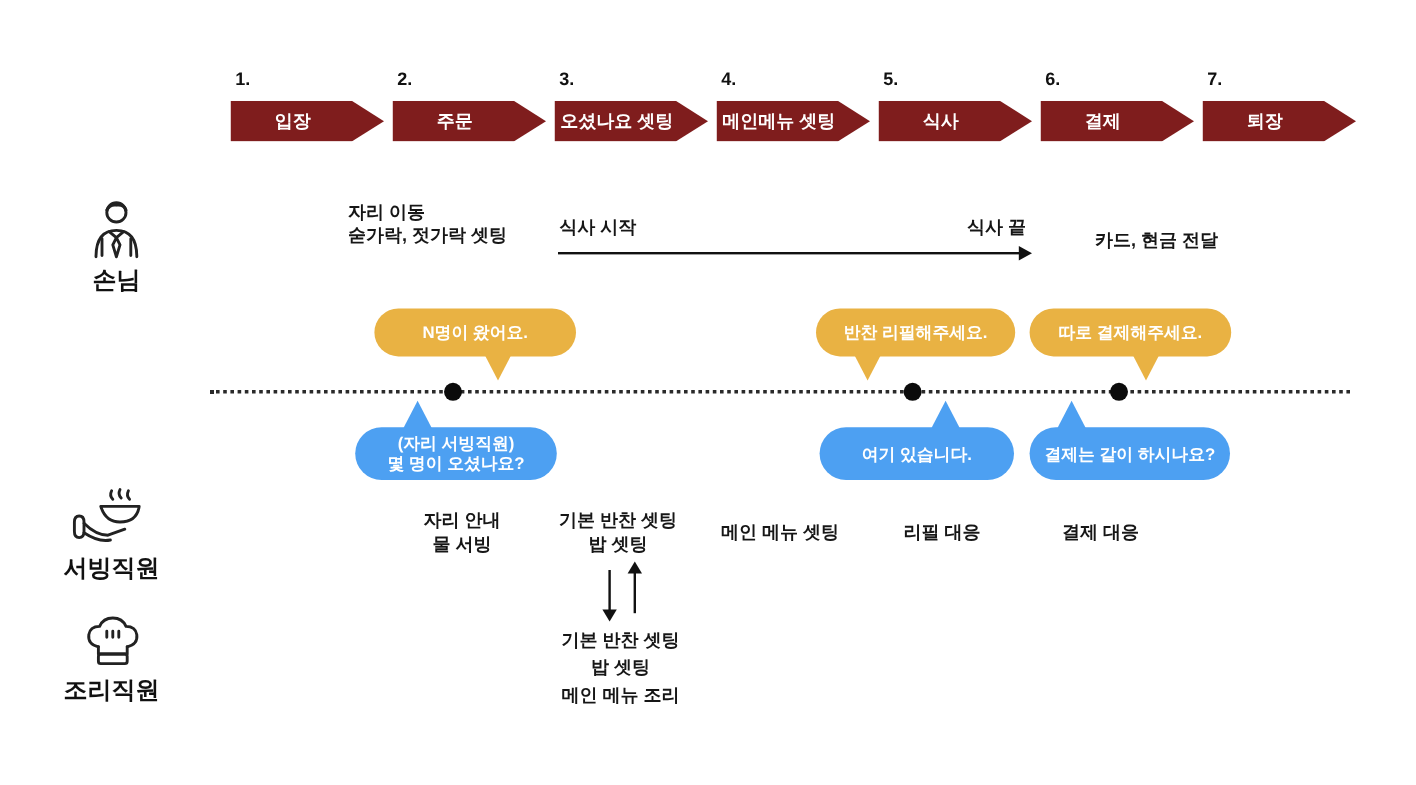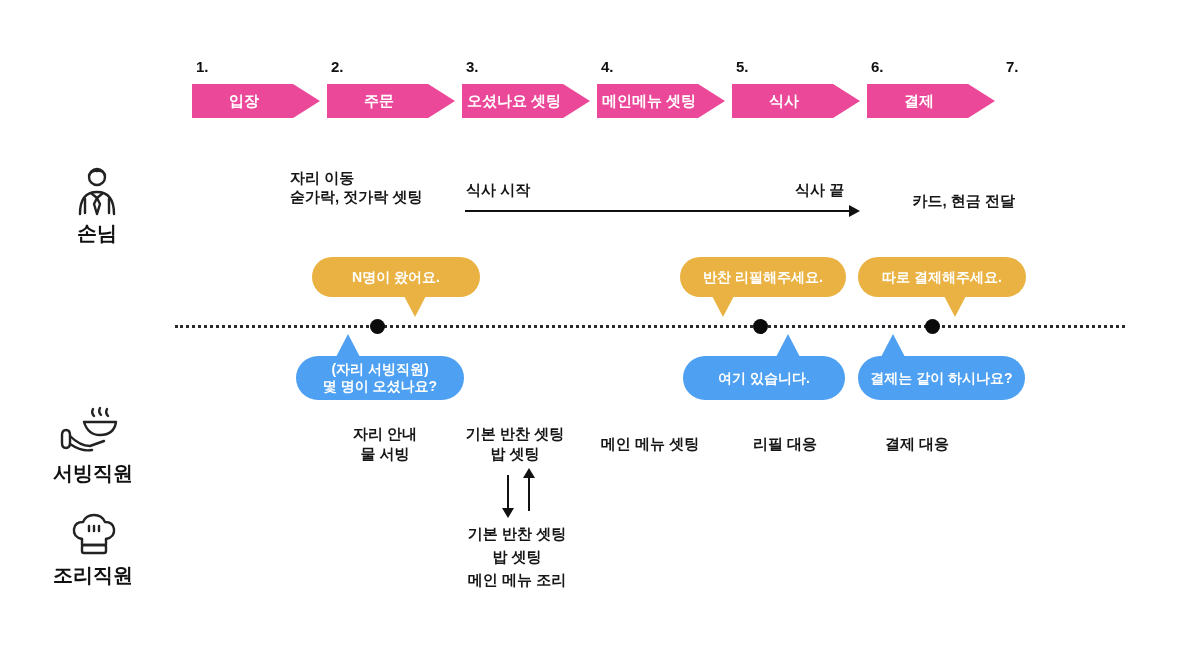--- a/index.html
+++ b/index.html
@@ -3,21 +3,21 @@
 <meta charset="utf-8">
 <style>
   html,body{margin:0;padding:0;background:#fff;}
   #canvas{
     position:relative;width:1180px;height:654px;background:#ffffff;overflow:hidden;
     font-family:"Liberation Sans","DejaVu Sans",sans-serif;color:#1b1b1b;
   }
   
   .step-num{position:absolute;top:58px;font-size:15px;font-weight:bold;color:#111;}
   .step-arrow{
-    position:absolute;top:84px;width:128px;height:34px;background:#ec4899;
+    position:absolute;top:84px;width:128px;height:34px;background:#7f1d1d;
     clip-path:polygon(0 0,79% 0,100% 50%,79% 100%,0 100%);
     display:flex;align-items:center;justify-content:center;
   }
   .step-arrow span{color:#fff;font-size:15px;font-weight:bold;padding-right:24px;white-space:nowrap;}
   
   .actor-label{position:absolute;width:130px;text-align:center;font-size:20px;font-weight:bold;color:#111;}
   .icon{position:absolute;}
   
   .action-text{position:absolute;font-size:15px;font-weight:bold;color:#161616;white-space:pre-line;text-align:left;line-height:19px;}
   .meal-line{position:absolute;top:210px;left:465px;width:386px;border-top:2px solid #111;}
@@ -67,39 +67,42 @@
     </div>
   <div class="step-arrow" style="left:597px">
       <span>메인메뉴 셋팅</span>
     </div>
   <div class="step-arrow" style="left:732px">
       <span>식사</span>
     </div>
   <div class="step-arrow" style="left:867px">
       <span>결제</span>
     </div>
+  <div class="step-arrow" style="left:1002px">
+      <span>퇴장</span>
+    </div>
 
   <div class="icon" style="left:72px;top:166px">
     <svg width="50" height="52" viewBox="0 0 50 52" fill="none" stroke="#222" stroke-width="2.4" stroke-linecap="round" stroke-linejoin="round">
       <circle cx="25" cy="11" r="8"></circle>
       <path d="M17,9 q3,-5 8,-4 q6,-1 8,4"></path>
       <path d="M8,48 q0,-22 17,-22 q17,0 17,22"></path>
       <path d="M19,27 l6,5 l6,-5"></path>
       <path d="M25,32 l-3,6 l3,10 l3,-10 z"></path>
       <path d="M13,33 v14 M37,33 v14"></path>
     </svg>
   </div>
   <div class="actor-label" style="left:32px;top:220px">손님</div>
 
   <div class="action-text" style="left:290px;top:168px;width:180px">자리 이동
 숟가락, 젓가락 셋팅</div>
   <div class="action-text" style="left:466px;top:180px;width:90px;text-align:left">식사 시작</div>
   <div class="meal-line"></div>
   <div class="meal-arrowhead"></div>
-  <div class="action-text" style="left:795px;top:180px;width:60px;">식사 끝</div>
+  <div class="action-text" style="left:795px;top:180px;width:60px;text-align:right">식사 끝</div>
   <div class="action-text" style="left:885px;top:191px;width:130px;text-align:right">카드, 현금 전달</div>
 
   <div class="bubble customer" style="left:312px;width:168px"><span>N명이 왔어요.</span></div>
   <div class="tail-down" style="left:403px"></div>
   <div class="bubble customer" style="left:680px;width:166px"><span>반찬 리필해주세요.</span></div>
   <div class="tail-down" style="left:711px"></div>
   <div class="bubble customer" style="left:858px;width:168px"><span>따로 결제해주세요.</span></div>
   <div class="tail-down" style="left:943px"></div>
 
   <div class="timeline"></div>

